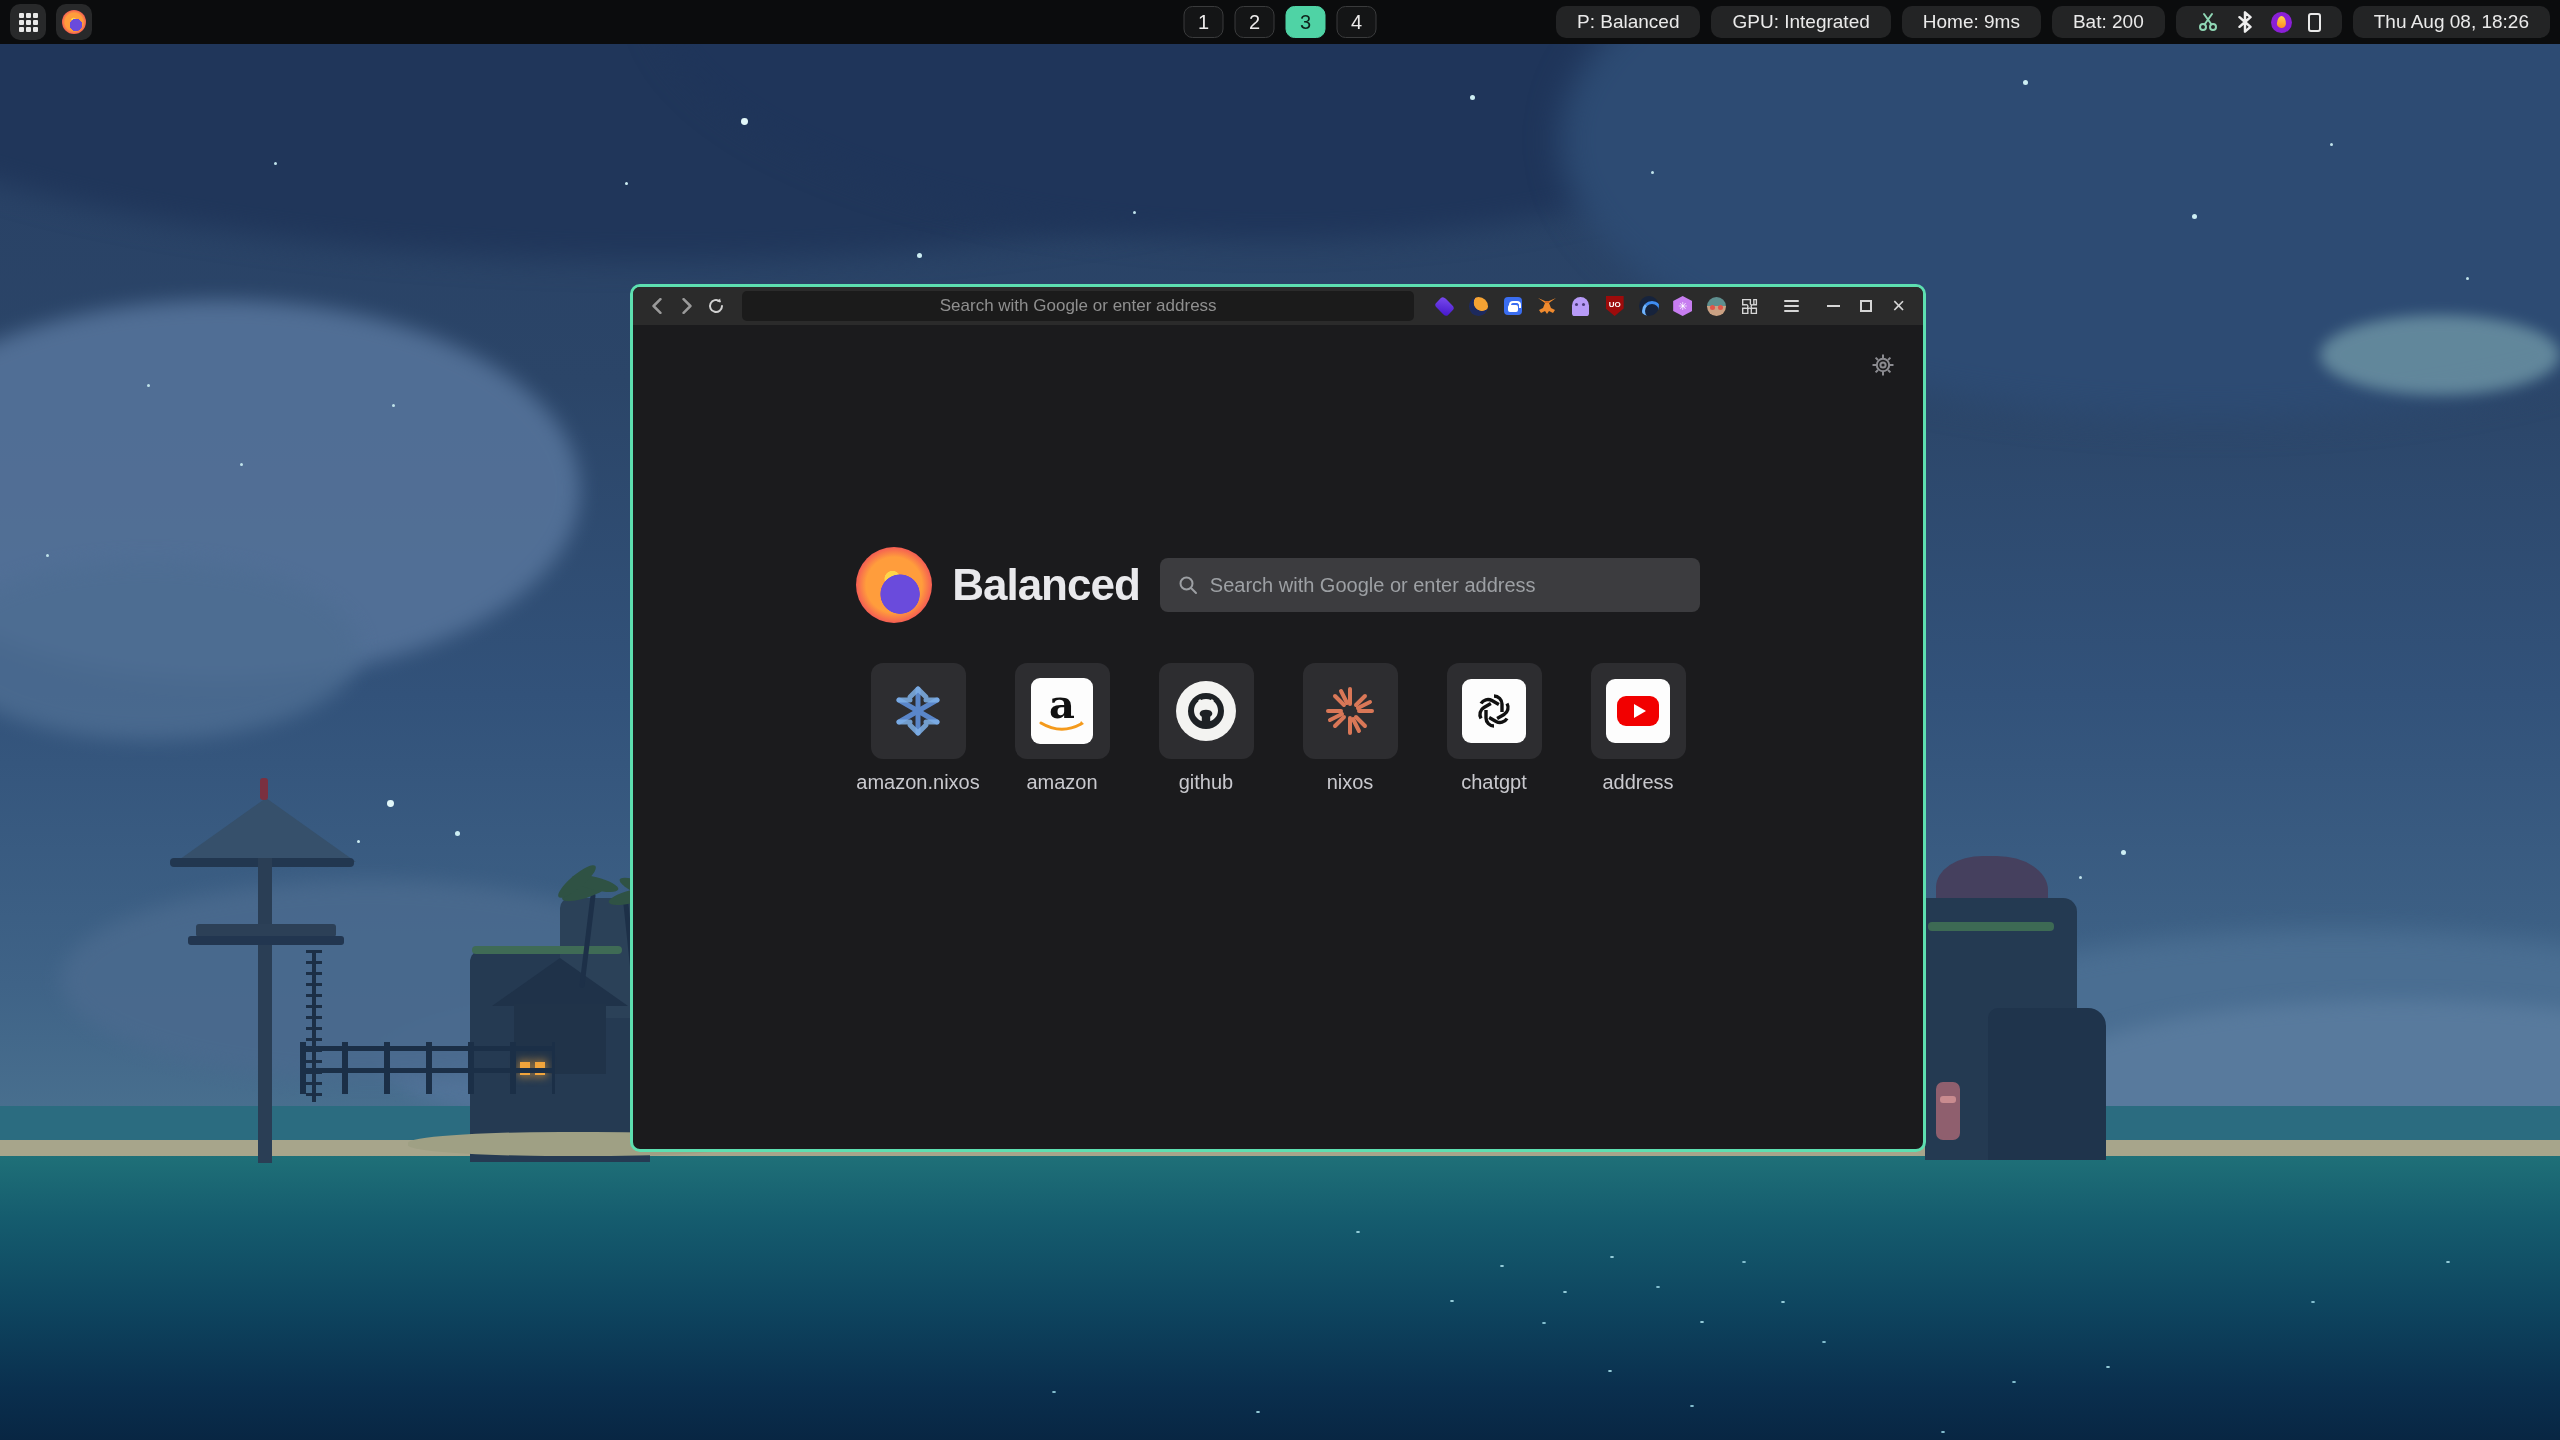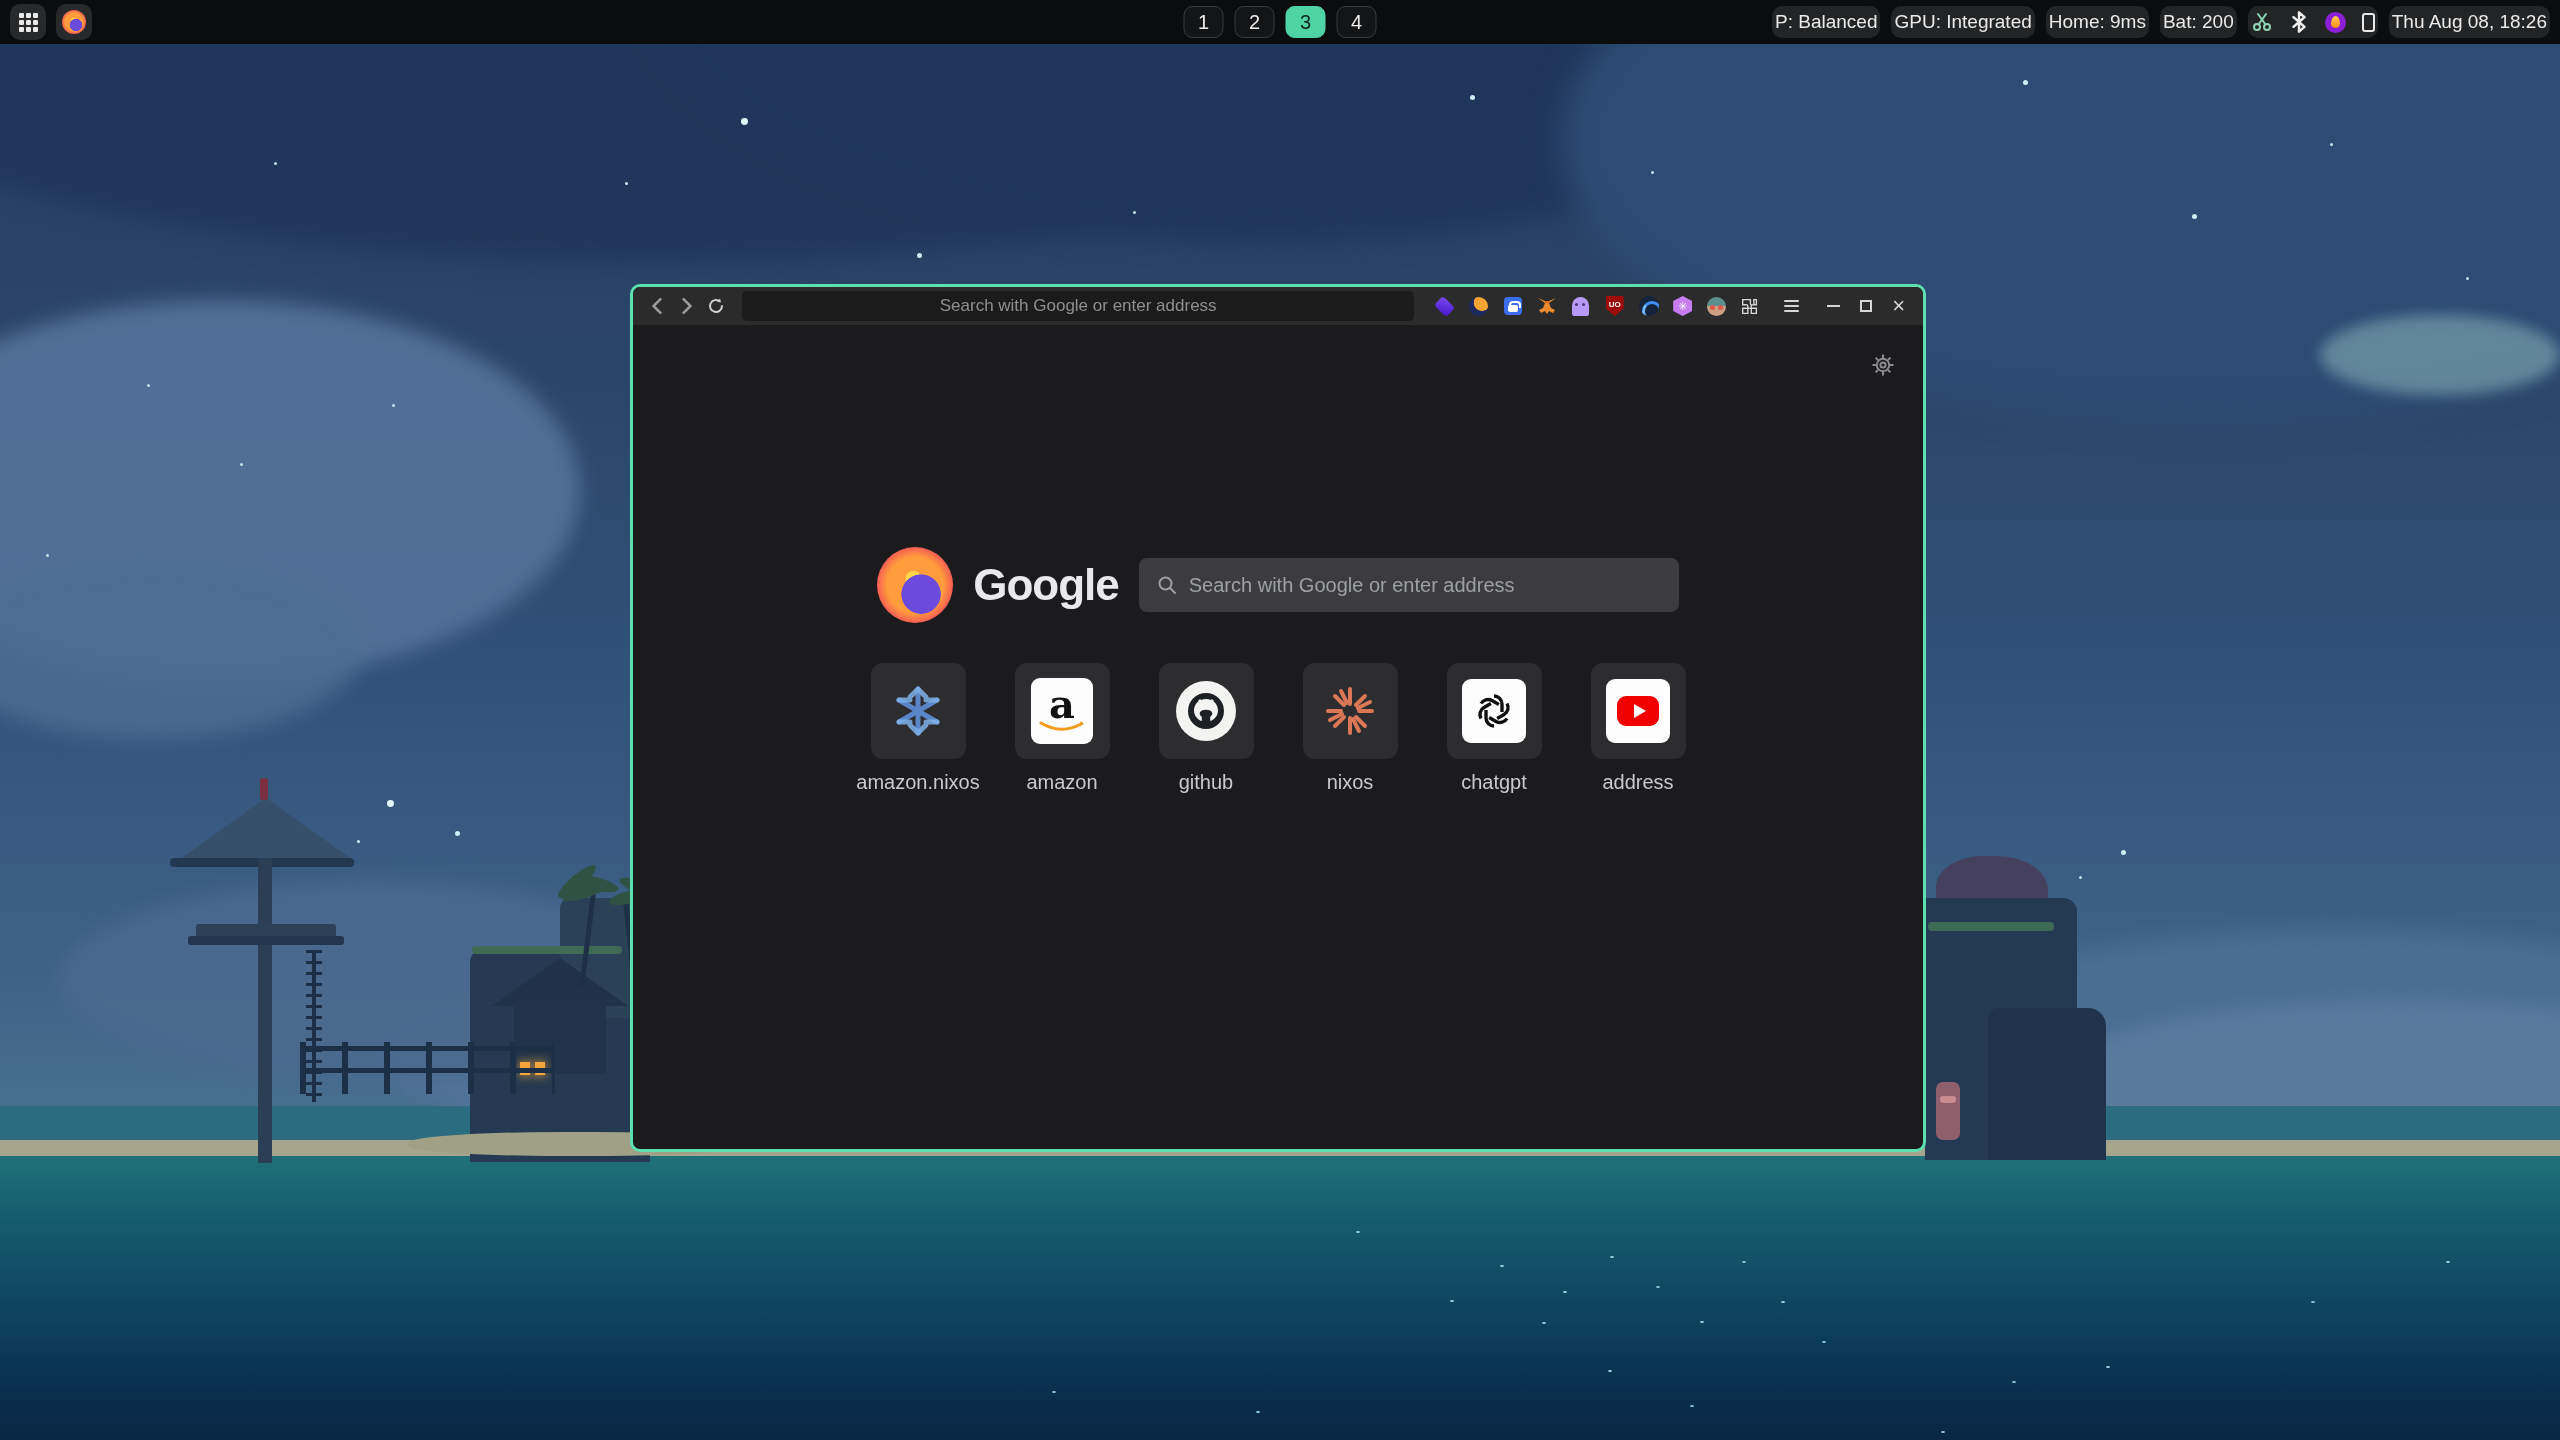--- a/index.html
+++ b/index.html
@@ -92,21 +92,21 @@
   .ff-ball { border-radius:50%;
     background:
       radial-gradient(circle at 58% 62%, #6a4bdc 0 30%, rgba(0,0,0,0) 31%),
       radial-gradient(circle at 48% 42%, #ffd54a 0 13%, rgba(0,0,0,0) 14%),
       radial-gradient(circle at 50% 50%, #ff9d3c 0 52%, #ef3d5f 80%, #d5207a 100%); }
   .tb-ws { position:absolute; left:50%; transform:translateX(-50%); display:flex; gap:11px; }
   .ws { min-width:40px; height:32px; padding:0 12px; border-radius:9px; background:#141516;
     border:1px solid #3a3b3c; color:#eceaea; font-size:20px; display:flex; align-items:center; justify-content:center; }
   .ws.active { background:#4fd3a5; border-color:#4fd3a5; color:#0f241c; }
   .tb-right { position:absolute; right:10px; display:flex; gap:11px; align-items:center; }
-  .pill { height:32px; padding:0 3px; border-radius:10px; background:#232425; color:#eaeaea;
+  .pill { height:32px; padding:0 21px; border-radius:10px; background:#232425; color:#eaeaea;
     font-size:19px; display:flex; align-items:center; gap:16px; }
   .phone-ic { width:13px; height:19px; border:2px solid #e9e9e9; border-radius:3px; }
   .flame-ic { width:21px; height:21px; border-radius:50%; background:#8a1fd6; position:relative; }
   .flame-ic:before { content:""; position:absolute; left:6px; top:4px; width:9px; height:12px;
     background:linear-gradient(180deg,#ffd24a,#ff8d22); border-radius:50% 50% 50% 50% / 65% 65% 35% 35%;
     transform:rotate(3deg); }
 
   
   .bwin { position:absolute; left:630px; top:284px; width:1296px; height:868px;
     border:3px solid #5ddfb0; border-radius:10px; background:#1b1b1d; overflow:hidden; z-index:4; }
@@ -361,21 +361,21 @@
           <g stroke="#8b8b90" stroke-width="2" fill="none">
             <circle cx="12" cy="12" r="6.2"></circle>
             <path d="M12 1.5 V5 M12 19 V22.5 M1.5 12 H5 M19 12 H22.5 M4.6 4.6 L7 7 M17 17 L19.4 19.4 M19.4 4.6 L17 7 M7 17 L4.6 19.4"></path>
           </g>
           <circle cx="12" cy="12" r="2.6" fill="#1b1b1d" stroke="#8b8b90" stroke-width="2"></circle>
         </svg>
       </div>
 
       <div class="brand-row">
         <span class="ff-ball ff-big"></span>
-        <span class="brand-name">Google</span>
+        <span class="brand-name">Balanced</span>
         <div class="nt-search">
           <svg width="20" height="20" viewBox="0 0 20 20">
             <circle cx="8.5" cy="8.5" r="6" fill="none" stroke="#9da0a4" stroke-width="2"></circle>
             <path d="M13 13 L18 18" stroke="#9da0a4" stroke-width="2" stroke-linecap="round"></path>
           </svg>
           <input type="text" placeholder="Search with Google or enter address" style="">
         </div>
       </div>
 
       <div class="tiles">

